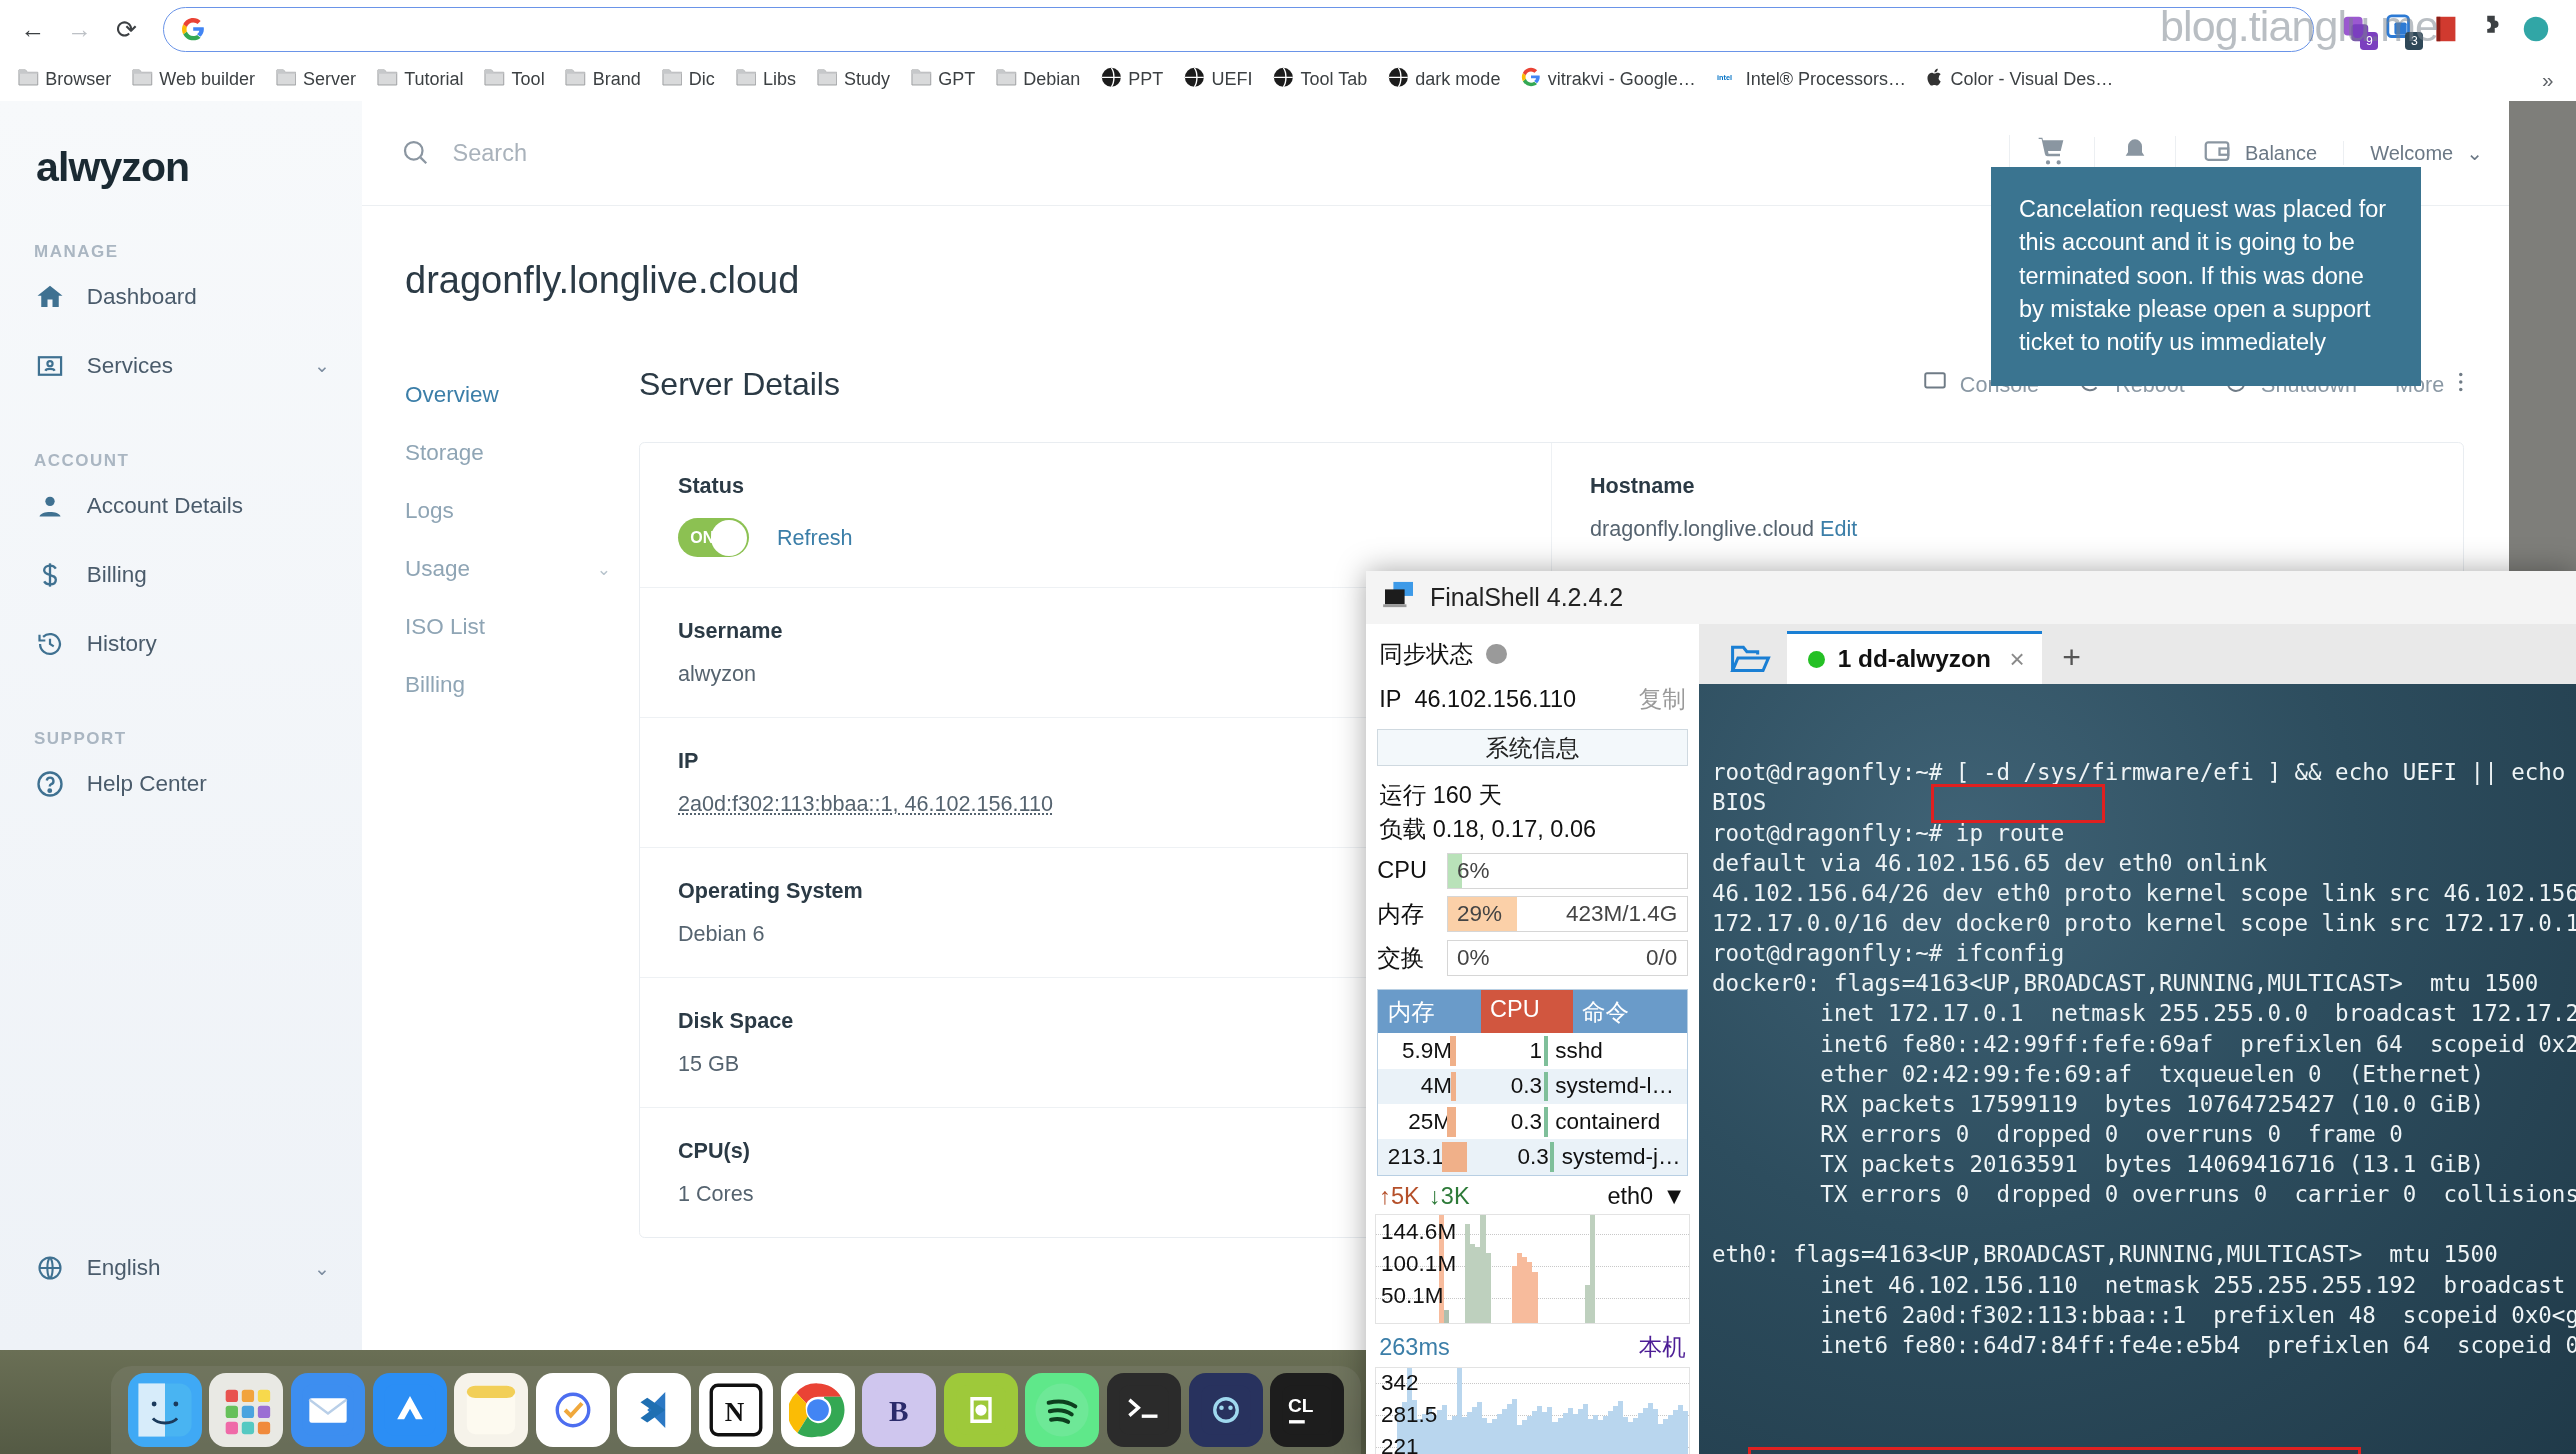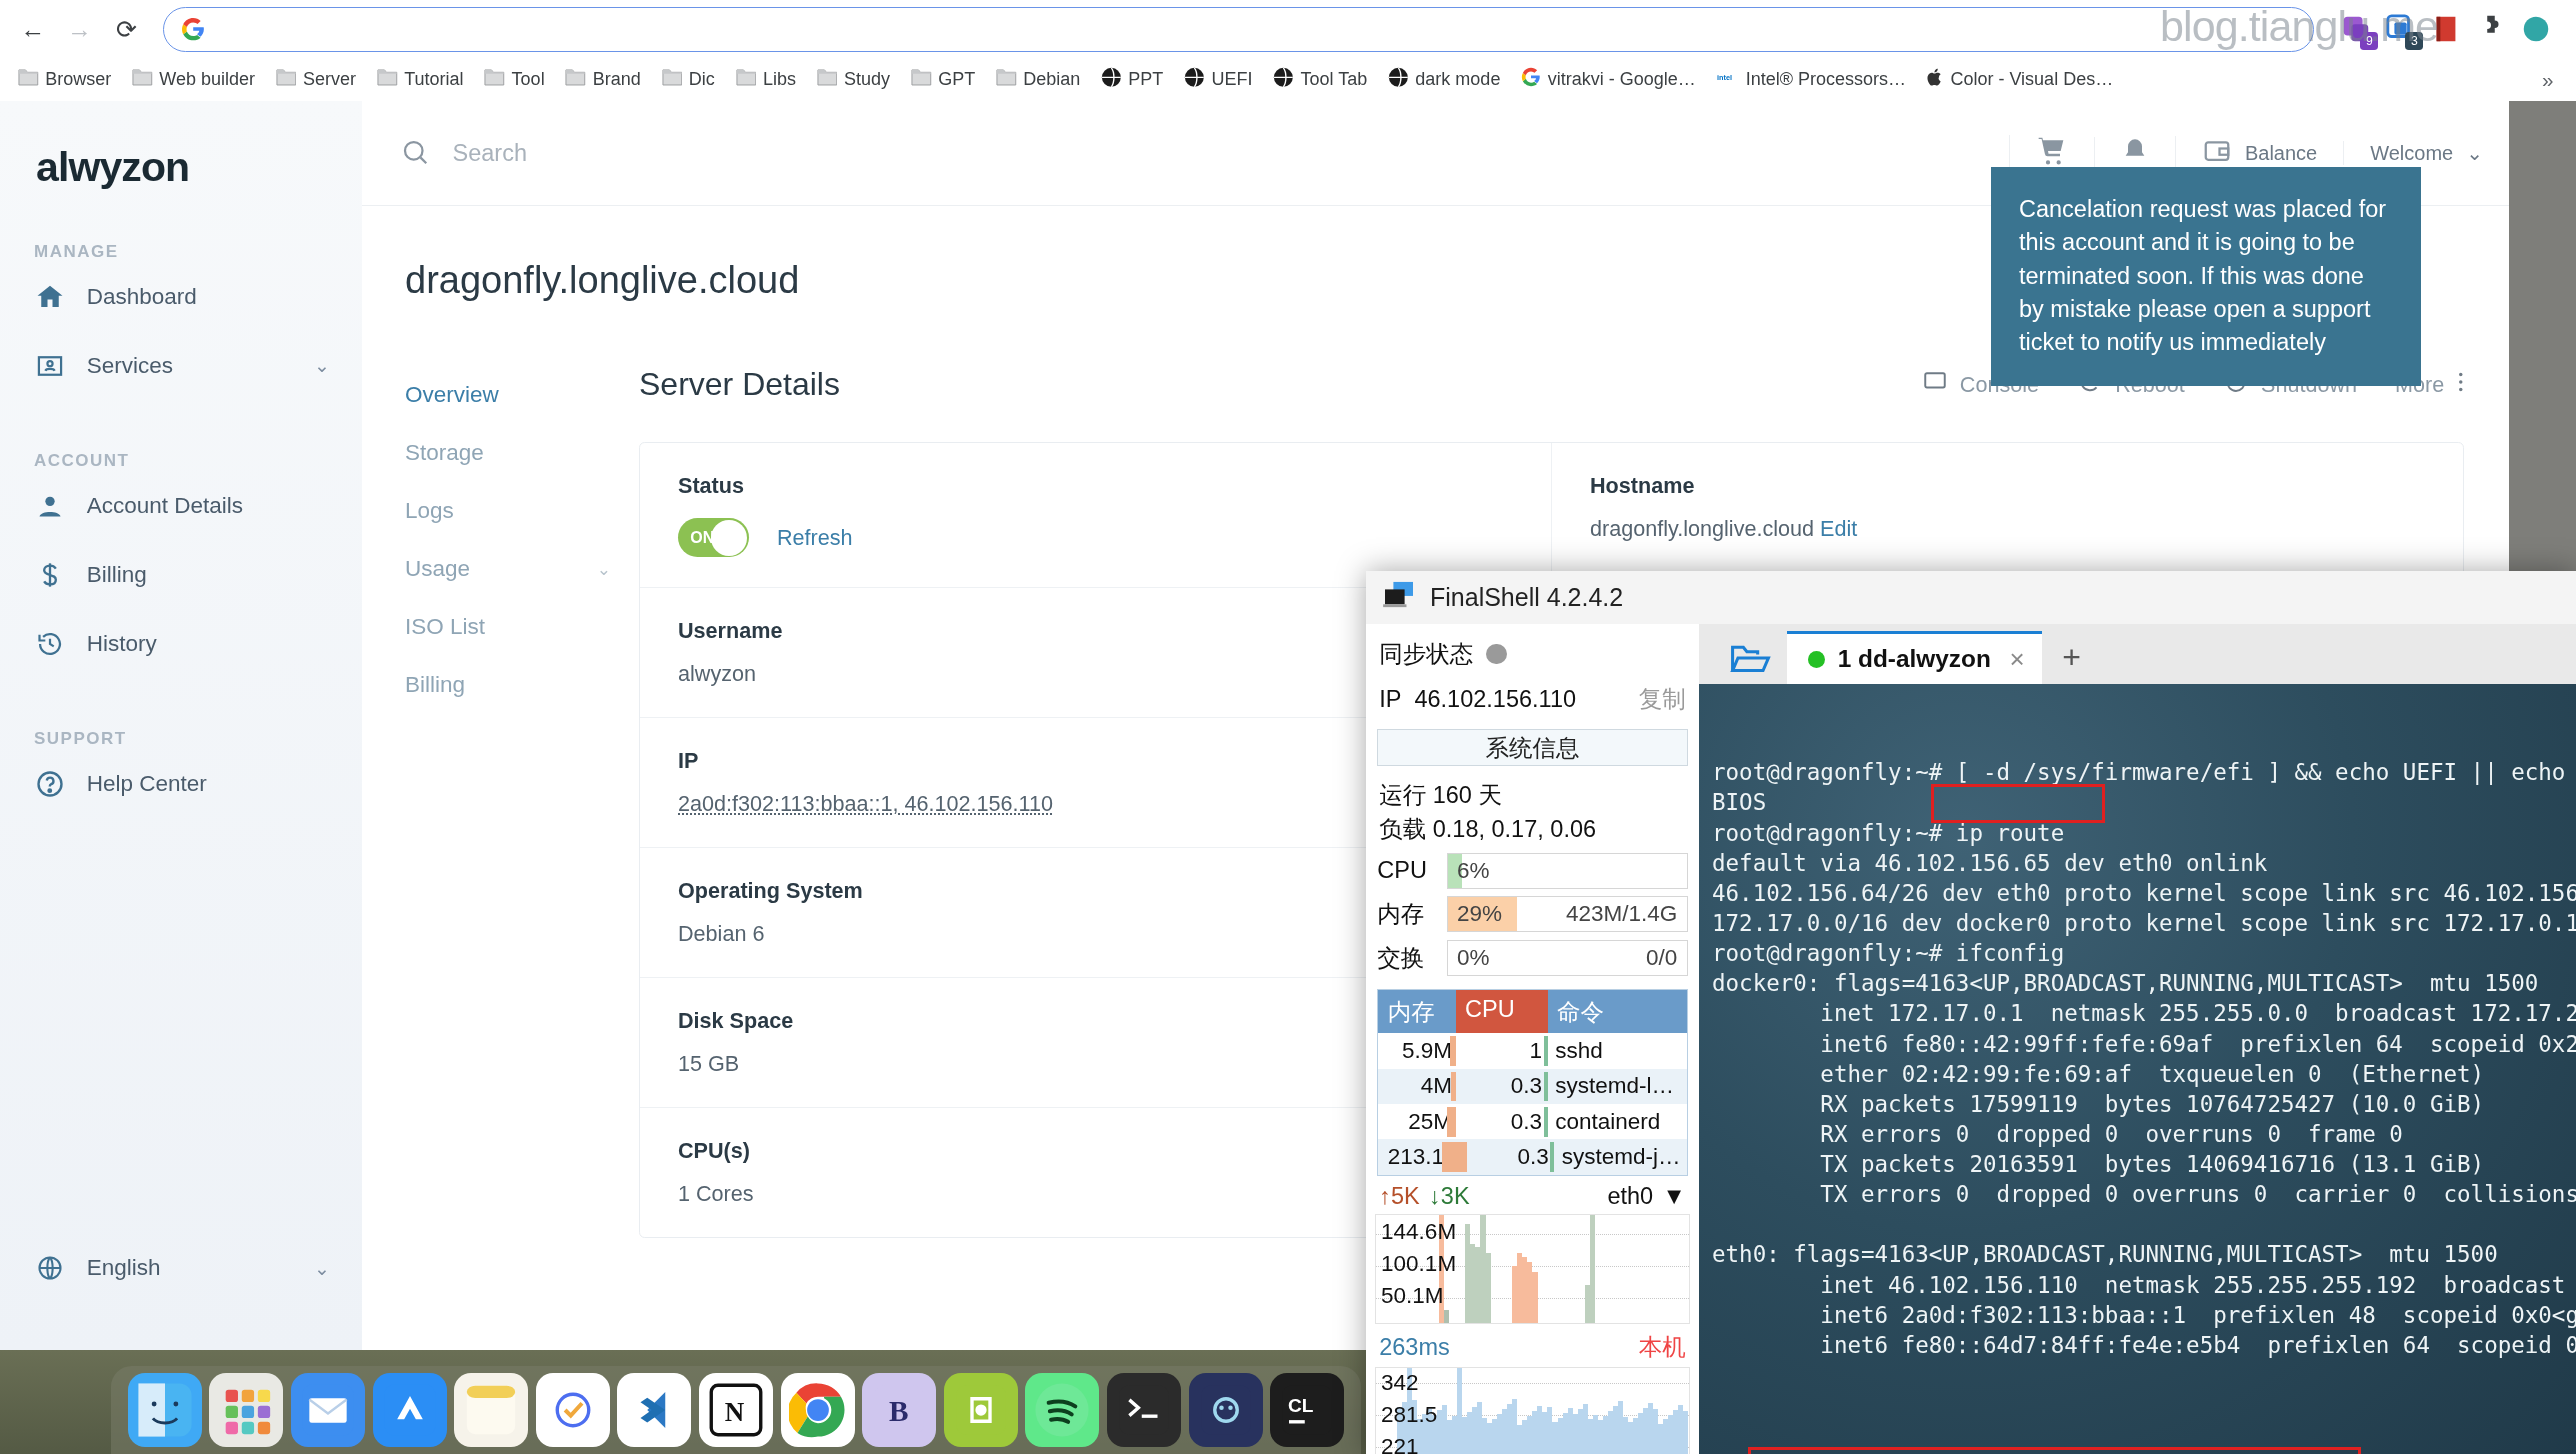--- a/index.html
+++ b/index.html
@@ -116,21 +116,21 @@
   .bar { flex:1; height:36px; border:0.9px solid #d6d6d6; background:#fff; position:relative;
      display:flex; align-items:center; }
   .bar .fill { position:absolute; left:0; top:0; bottom:0; }
   .bar .t1 { position:relative; margin-left:9.4px; font-size:22.5px; color:#444; }
   .bar .t2 { position:relative; margin-left:auto; margin-right:9.4px; font-size:22.5px; color:#444; }
 
   .ptable { margin:9.4px 1.9px 0 1.9px; border:0.9px solid #b8cfe3; }
   .pt-head { display:flex; }
   .pt-head div { padding:5.6px 9.4px; font-size:23.5px; color:#fff; background:#6a9bc9; }
   .pt-head .c1 { flex:1; } .pt-head .c2 { width:92px; background:#d1563f; }
-  .pt-head .c3 { width:139px; }
+  .pt-head .c3 { width:114px; }
   .pt-row { display:flex; font-size:22.5px; color:#111; }
   .pt-row:nth-child(odd) { background:#fff; } .pt-row:nth-child(even){ background:#eaf2f8; }
   .pt-row .c1 { flex:1; text-align:right; padding:4.7px 3.8px 4.7px 9.4px; position:relative; }
   .pt-row .c1 i { position:absolute; right:0; top:2.8px; bottom:2.8px; width:4.7px;
      background:#f0b089; font-style:normal; }
   .pt-row .c2 { width:92px; text-align:right; padding:4.7px 5.6px; position:relative; }
   .pt-row .c2 i { position:absolute; right:0; top:2.8px; bottom:2.8px; width:3.8px;
      background:#7fbf9a; font-style:normal; }
   .pt-row .c3 { width:139px; padding:4.7px 7.5px; white-space:nowrap; overflow:hidden; }
 
@@ -138,21 +138,21 @@
   .up { color:#b5502a; } .dn { color:#2d7a38; }
   .net-hd .iface { margin-left:auto; color:#111; display:flex; align-items:center; gap:9.4px; }
   .graph { position:relative; height:141px; border:0.9px solid #e3e3e3; background:#fff;
      overflow:hidden; }
   .graph .ylab { position:absolute; left:4.7px; font-size:22.5px; color:#111; z-index:3; }
   .graph .grid { position:absolute; left:0; right:0; border-top:0.9px dotted #c8c8c8; }
   .bars { position:absolute; left:0; right:0; bottom:0; top:0; display:flex;
      align-items:flex-end; }
   .bars i { display:block; }
   .lat-hd { display:flex; align-items:center; padding:7.5px 3.8px 3.8px 3.8px; font-size:23.5px; }
-  .lat-hd .ms { color:#3b7ea8; } .lat-hd .host { margin-left:auto; color:#ef4444; }
+  .lat-hd .ms { color:#3b7ea8; } .lat-hd .host { margin-left:auto; color:#4c1d95; }
 
   .fs-tabs { height:60px; background:#e9e9e9; display:flex; align-items:flex-end;
      padding-left:15px; gap:0; flex:none; }
   .fs-folder { width:73px; height:53px; display:flex; align-items:center; justify-content:center; }
   .fs-tab { height:53px; background:#fff; border-top:3.8px solid #1a7fd4; display:flex;
      align-items:center; gap:13px; padding:0 17px 0 20.7px; font-size:24.4px; font-weight:bold;
      color:#111; }
   .fs-tab .gd { width:17px; height:17px; border-radius:50%; background:#25c025; }
   .fs-tab .x { color:#8a8a8a; font-weight:normal; font-size:26px; margin-left:5.6px; }
   .fs-plus { padding:0 20.7px; font-size:32px; color:#555; line-height:53px; }

